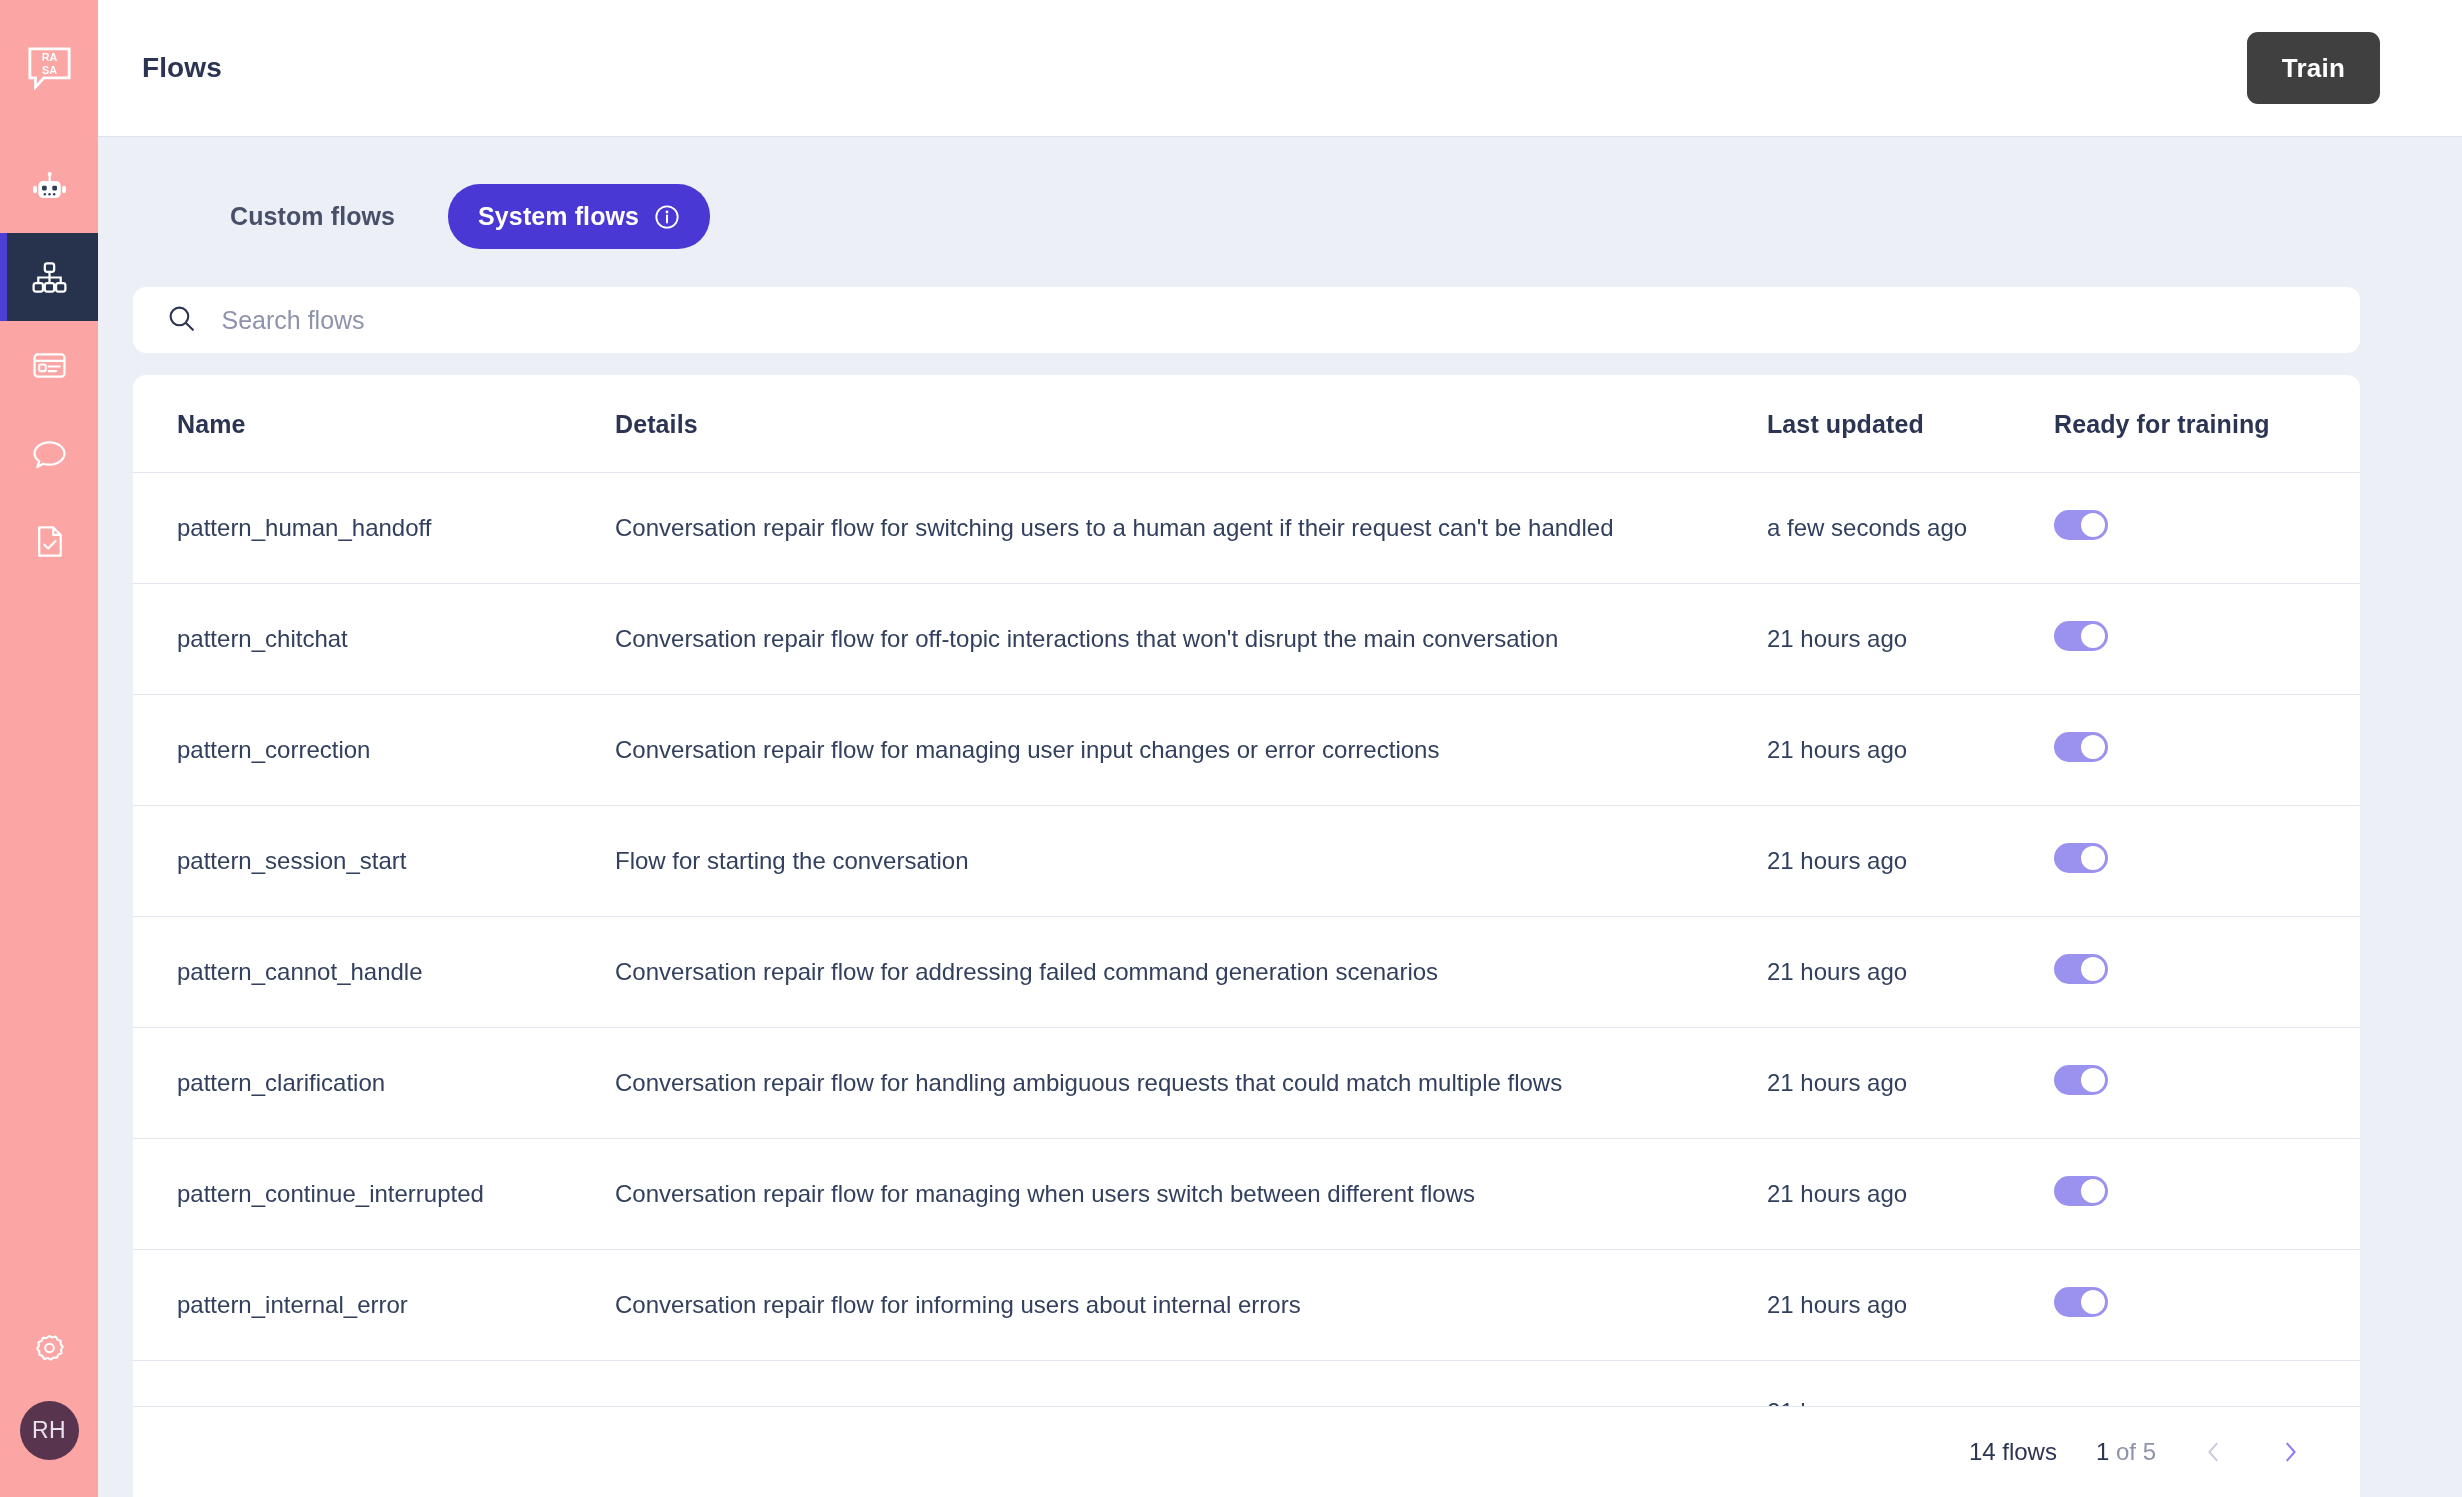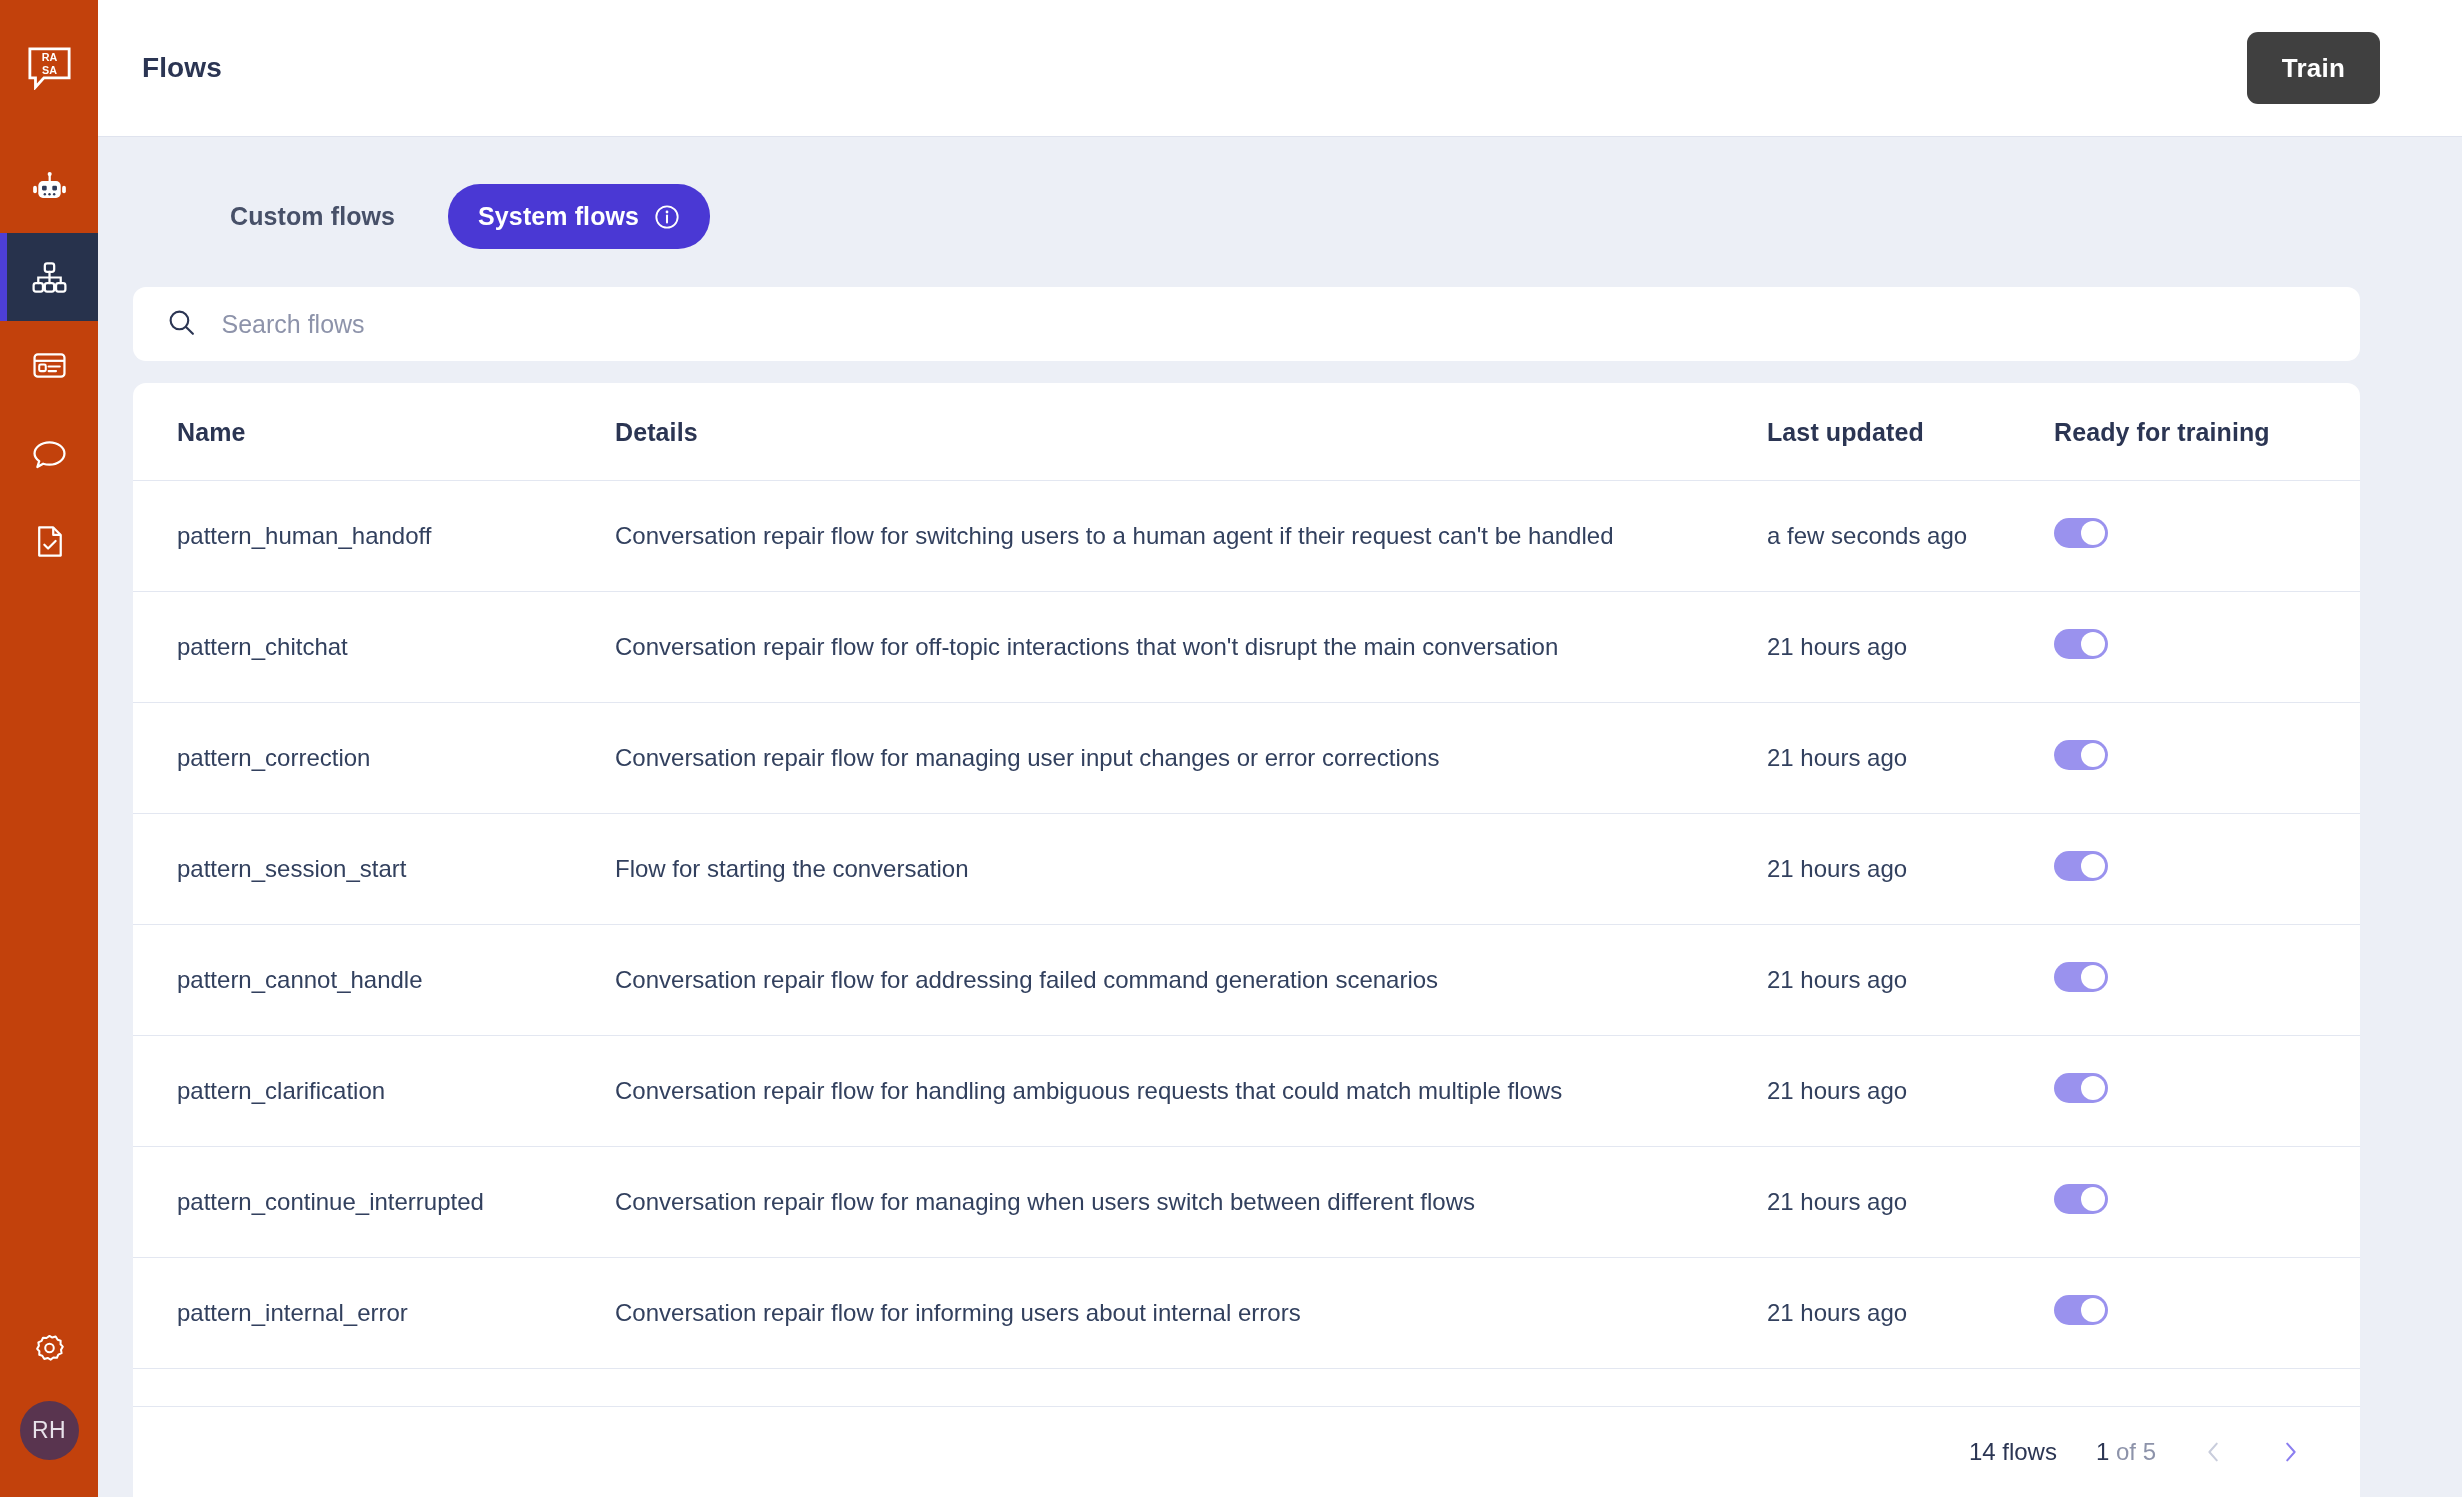--- a/index.html
+++ b/index.html
@@ -16,21 +16,21 @@
     position: relative;
     width: 2462px;
     height: 1497px;
     display: flex;
   }
 
   
   .sidebar {
     width: 98px;
     height: 100%;
-    background: #c2410c;
+    background: #fca5a5;
     display: flex;
     flex-direction: column;
     align-items: flex-start;
     flex: 0 0 98px;
     position: relative;
     z-index: 5;
     gap: 8px;
   }
   .logo-wrap {
     height: 137px;
@@ -153,21 +153,21 @@
     letter-spacing: 0.1px;
   }
   .tab.active {
     background: #4a38d4;
     color: #ffffff;
   }
   .tab .info-icon { display: flex; align-items: center; }
 
   .search-bar {
     margin: 38px 0 0 0;
-    height: 74px;
+    height: 66px;
     background: #ffffff;
     border-radius: 13px;
     display: flex;
     align-items: center;
     padding: 0 0 0 33px;
     gap: 24px;
     flex: 0 0 auto;
     cursor: text;
   }
   .search-input {

